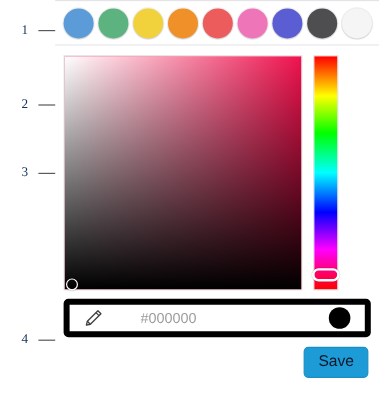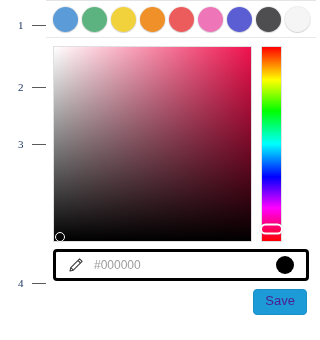--- a/index.html
+++ b/index.html
@@ -141,24 +141,25 @@
     transform: translateY(-50%);
     cursor: grab;
   }
 
   
   .input-row {
     display: flex;
     align-items: center;
     margin: 1px 7px 0 7px;
     height: 32px;
-    border: 3px solid #000000;
+    border: 5px solid #000000;
     border-radius: 4px;
     background: #ffffff;
     box-sizing: border-box;
+    gap: 21px;
   }
   .pencil-icon {
     width: 16px;
     height: 16px;
     margin-left: 12px;
     margin-right: 10px;
     flex: 0 0 auto;
   }
   .hex-input {
     flex: 1 1 auto;
@@ -181,21 +182,21 @@
   }
 
   
   .footer {
     display: flex;
     justify-content: flex-end;
     padding: 8px 9px 0 9px;
   }
   .save-button {
     background: #1d9bd7;
-    color: #4c1d95;
+    color: #0f172a;
     border: 1px solid #1a8fc6;
     border-radius: 4px;
     font-family: "Liberation Sans", sans-serif;
     font-size: 13px;
     padding: 4px 11px 5px 11px;
     cursor: pointer;
     line-height: 1.15;
   }
 </style>
 </head>

